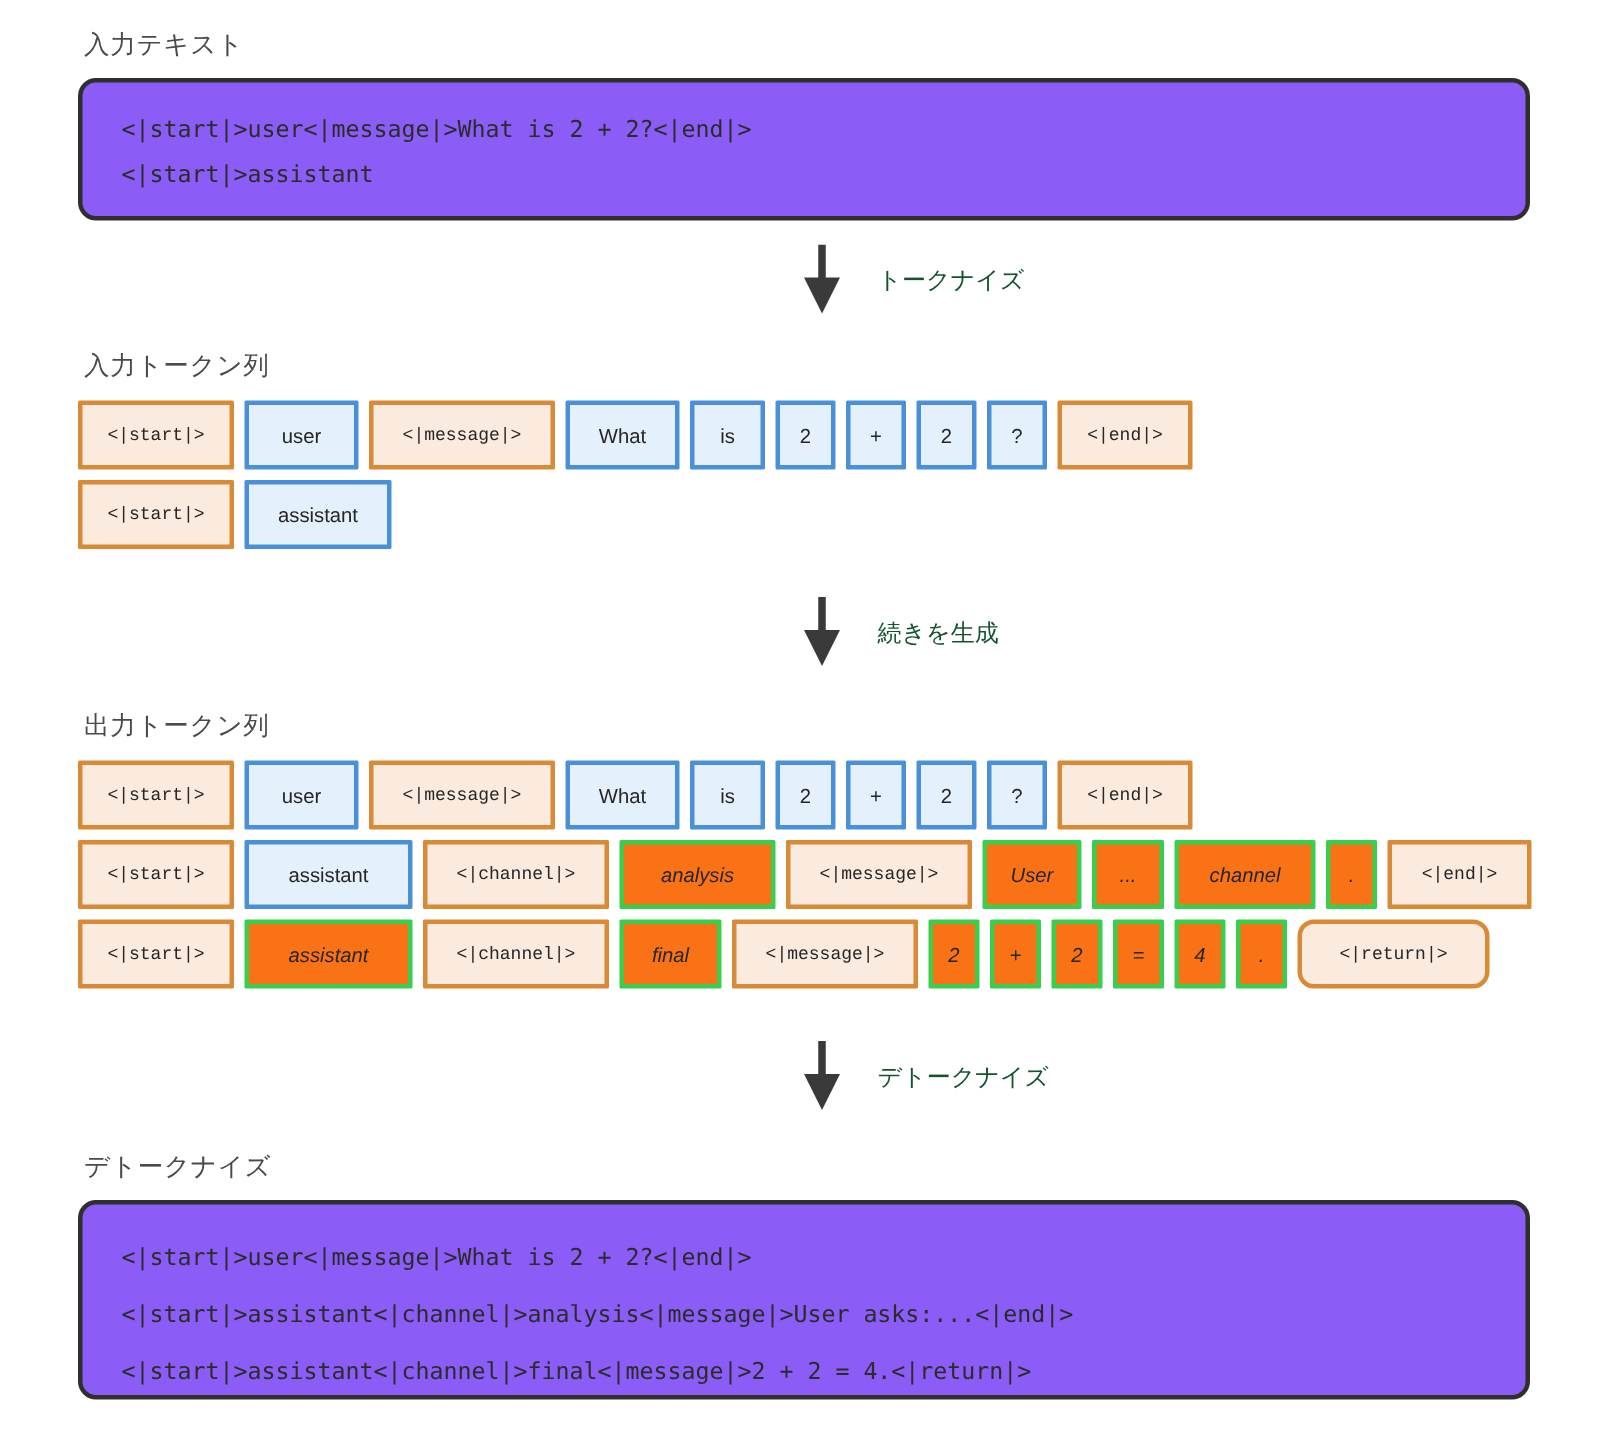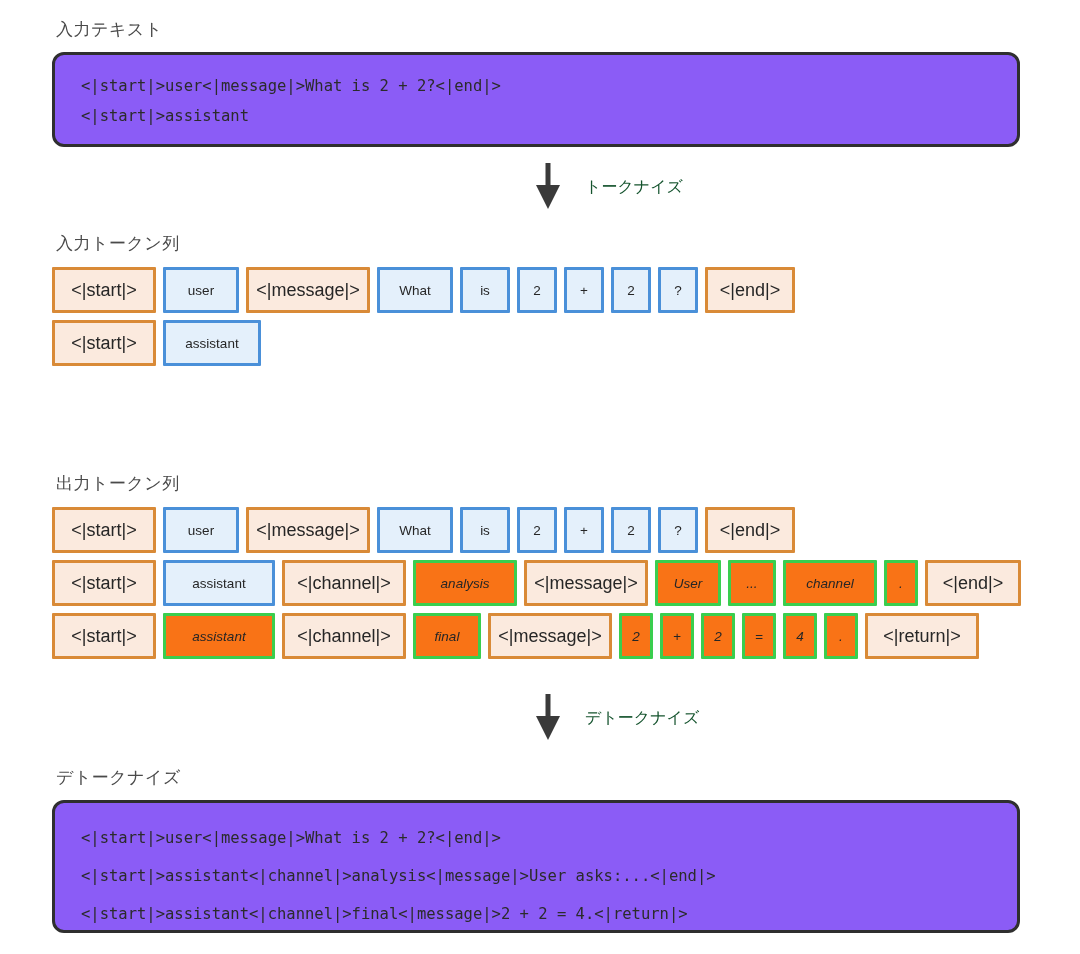--- a/index.html
+++ b/index.html
@@ -87,22 +87,22 @@
     display: flex;
     align-items: center;
     justify-content: center;
     padding: 0 9px;
     font-size: 13px;
     color: #262626;
     white-space: nowrap;
     border-radius: 1px;
   }
   .token.special {
-    font-family: Liberation Sans, sans-serif;
-    font-size: 18px;
+    font-family: Liberation Mono, monospace;
+    font-size: 12px;
   }
   .token.plain {
     font-family: "Liberation Sans", "DejaVu Sans", sans-serif;
     font-size: 13.5px;
   }
 
   .tk-orange { border-color: #d98a37; background: #fbeade; }
   .tk-blue   { border-color: #4a90d9; background: #e4f0fb; }
   .tk-green  { border-color: #3ace4e; background: #f97316; font-style: italic; }
 </style>
@@ -140,20 +140,27 @@
         <div class="token plain tk-blue" style="width: 40px;">2</div>
         <div class="token plain tk-blue" style="width: 40px;">?</div>
         <div class="token special tk-orange" style="width: 90px;">&lt;|end|&gt;</div>
       </div>
       <div class="token-row">
         <div class="token special tk-orange" style="width: 104px;">&lt;|start|&gt;</div>
         <div class="token plain tk-blue" style="width: 98px;">assistant</div>
       </div>
     </div>
 
+  <div class="arrow-group" style="left:533px; top:398px;">
+    <svg class="arrow-svg" width="30" height="48" viewBox="0 0 30 48">
+      <rect x="12.5" y="0" width="5" height="24" fill="#3a3a3a"></rect>
+      <polygon points="3,22 27,22 15,46" fill="#3a3a3a"></polygon>
+    </svg>
+    <span class="arrow-label">続きを生成</span>
+  </div>
 
   <div class="section-label" style="left:56px; top:472px;">出力トークン列</div>
 
   <div class="token-rows" id="output-token-rows" style="left:52px; top:507px;">
       <div class="token-row">
         <div class="token special tk-orange" style="width: 104px;">&lt;|start|&gt;</div>
         <div class="token plain tk-blue" style="width: 76px;">user</div>
         <div class="token special tk-orange" style="width: 124px;">&lt;|message|&gt;</div>
         <div class="token plain tk-blue" style="width: 76px;">What</div>
         <div class="token plain tk-blue" style="width: 50px;">is</div>
@@ -180,21 +187,21 @@
         <div class="token plain tk-green" style="width: 112px;">assistant</div>
         <div class="token special tk-orange" style="width: 124px;">&lt;|channel|&gt;</div>
         <div class="token plain tk-green" style="width: 68px;">final</div>
         <div class="token special tk-orange" style="width: 124px;">&lt;|message|&gt;</div>
         <div class="token plain tk-green" style="width: 34px;">2</div>
         <div class="token plain tk-green" style="width: 34px;">+</div>
         <div class="token plain tk-green" style="width: 34px;">2</div>
         <div class="token plain tk-green" style="width: 34px;">=</div>
         <div class="token plain tk-green" style="width: 34px;">4</div>
         <div class="token plain tk-green" style="width: 34px;">.</div>
-        <div class="token special tk-orange" style="width: 114px;">&lt;|return|&gt;</div>
+        <div class="token special tk-orange" style="width: 128px; border-radius: 11px;">&lt;|return|&gt;</div>
       </div>
     </div>
 
   <div class="arrow-group" style="left:533px; top:694px;">
     <svg class="arrow-svg" width="30" height="48" viewBox="0 0 30 48">
       <rect x="12.5" y="0" width="5" height="24" fill="#3a3a3a"></rect>
       <polygon points="3,22 27,22 15,46" fill="#3a3a3a"></polygon>
     </svg>
     <span class="arrow-label">デトークナイズ</span>
   </div>

